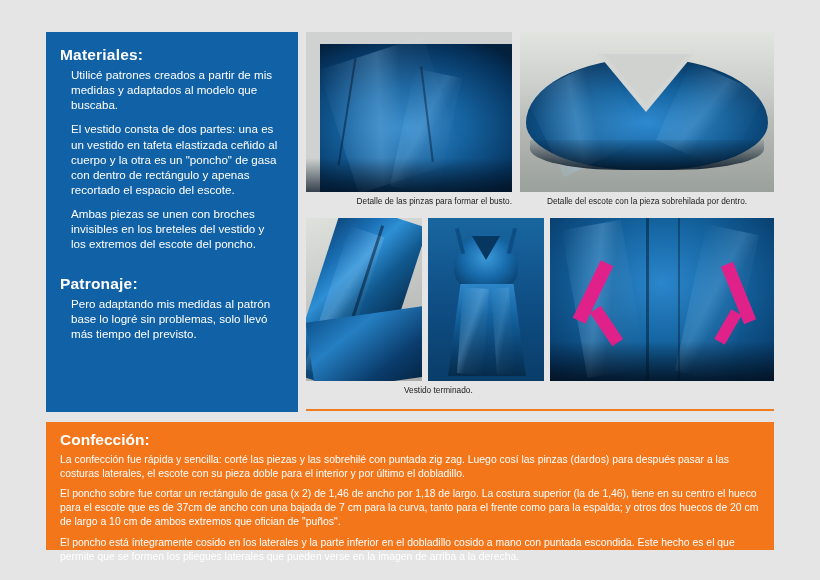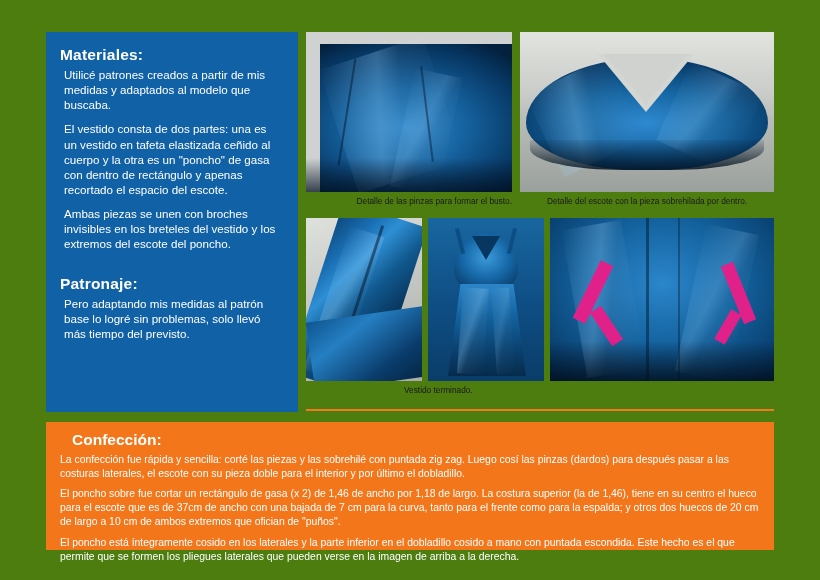--- a/index.html
+++ b/index.html
@@ -4,21 +4,21 @@
 <style>
   html, body {
     margin: 0;
     padding: 0;
     background: #ffffff;
   }
   #page {
     position: relative;
     width: 820px;
     height: 580px;
-    background: #4d7c0f;
+    background: #e5e5e5;
     overflow: hidden;
     font-family: "Liberation Sans", sans-serif;
   }
 
   
   #left-panel {
     position: absolute;
     left: 46px;
     top: 32px;
     width: 252px;
@@ -35,21 +35,21 @@
     margin: 0 0 3px 0;
     line-height: 1.18;
     letter-spacing: 0.2px;
   }
   #left-panel .heading.second {
     margin-top: 24px;
   }
   #left-panel p {
     font-size: 11.6px;
     line-height: 1.30;
-    margin: 0 0 9px 4px;
+    margin: 0 0 9px 11px;
     color: #ffffff;
   }
 
   
   .photo {
     position: absolute;
     background: #0d3d6b;
     overflow: hidden;
   }
   .photo .inner {
@@ -99,21 +99,21 @@
     width: 728px;
     height: 128px;
     background: #f4761b;
     color: #ffffff;
     box-sizing: border-box;
     padding: 9px 14px 8px 14px;
   }
   #bottom-panel .heading {
     font-size: 15.5px;
     font-weight: bold;
-    margin: 0 0 3px 12px;
+    margin: 0 0 3px 0;
     line-height: 1.2;
   }
   #bottom-panel p {
     font-size: 10.4px;
     line-height: 1.34;
     margin: 0 0 7px 0;
   }
 
   
   .fabric-a {

